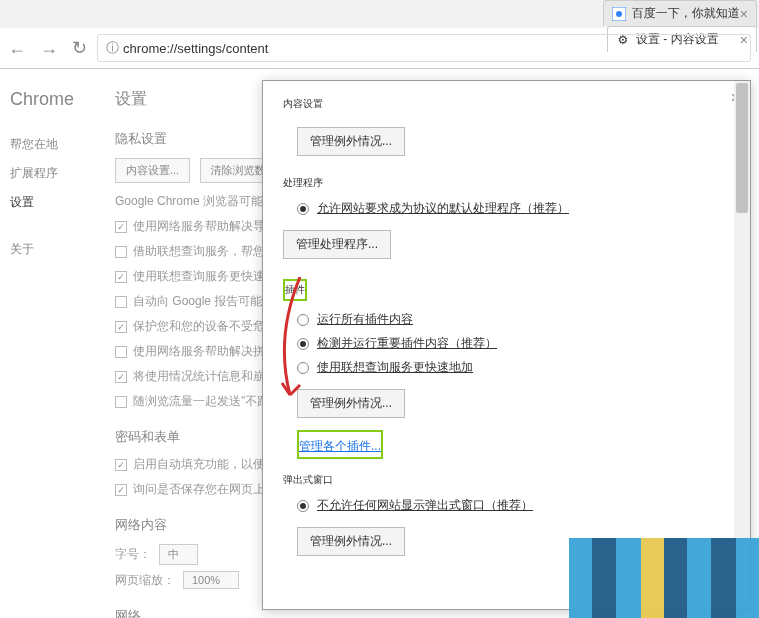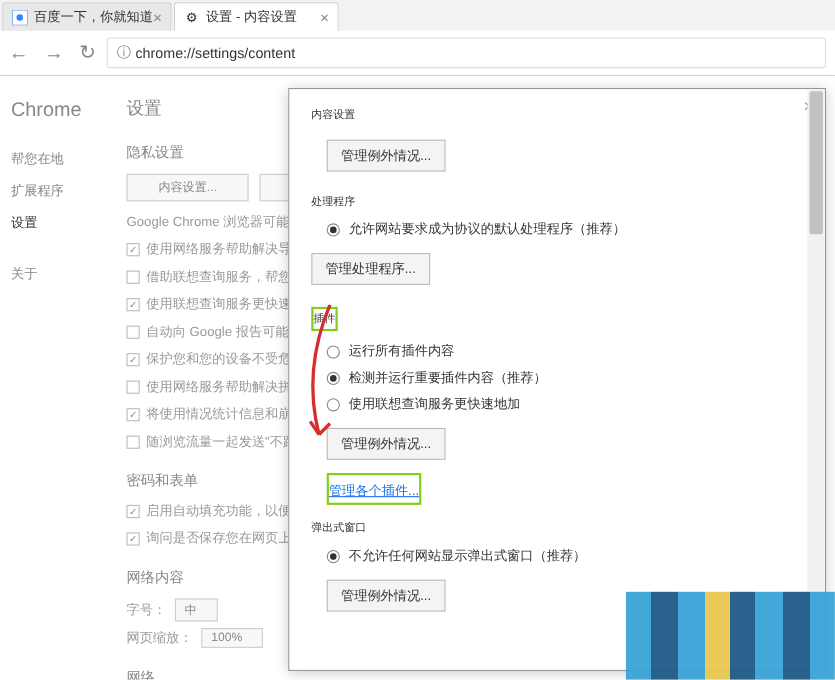--- a/index.html
+++ b/index.html
@@ -1,45 +1,45 @@
 <!DOCTYPE html>
 <html><head>
 <meta charset="utf-8">
 <style>
 * { margin: 0; padding: 0; box-sizing: border-box; font-family: Arial, "Microsoft YaHei", sans-serif; }
 body { width: 759px; height: 618px; background: #fff; overflow: hidden; position: relative; }
 .browser-chrome { border-bottom: 1px solid #ccc; }
-.tab-bar { display: flex; background: #f2f2f2; height: 28px; align-items: flex-end; padding-left: 2px; }
+.tab-bar { display: flex; background: #f2f2f2; height: 28px; align-items: flex-end; padding-left: 2px; flex-direction: column; }
 .tab { display: flex; align-items: center; padding: 4px 8px; background: #fff; border: 1px solid #ccc; border-bottom: none; margin-right: 2px; font-size: 12px; color: #333; border-radius: 3px 3px 0 0; min-width: 150px; }
 .tab.inactive { background: #e8e8e8; }
 .tab-favicon { width: 14px; height: 14px; margin-right: 6px; display: inline-flex; align-items: center; justify-content: center; }
 .tab-close { margin-left: auto; color: #888; font-size: 14px; }
 .addr-bar { display: flex; align-items: center; padding: 6px 8px; background: #fff; gap: 10px; }
 .nav-btns { display: flex; gap: 14px; align-items: center; color: #888; }
 .nav-arrow { font-size: 18px; }
 .url-box { flex: 1; display: flex; align-items: center; border: 1px solid #ddd; border-radius: 3px; padding: 4px 8px; font-size: 13px; color: #333; }
 .url-prefix { color: #888; margin-right: 4px; }
 .main-area { display: flex; height: calc(100% - 56px); position: relative; }
 .left-nav { width: 105px; padding: 20px 10px; color: #888; font-size: 13px; }
 .left-nav .brand { font-size: 18px; color: #888; margin-bottom: 20px; }
 .left-nav .nav-item { padding: 6px 0; font-size: 12px; }
 .left-nav .nav-item.active { color: #333; }
 .settings-body { flex: 1; padding: 20px 10px; color: #999; font-size: 12px; }
 .settings-body h2 { font-size: 16px; color: #888; font-weight: normal; margin-bottom: 20px; }
 .settings-body h3 { font-size: 13px; color: #888; font-weight: normal; margin: 18px 0 10px; }
-.settings-body .btn { display: inline-block; border: 1px solid #ccc; padding: 4px 28px; font-size: 11px; color: #888; margin-right: 6px; background: #f8f8f8; }
+.settings-body .btn { display: inline-block; border: 1px solid #ccc; padding: 4px 10px; font-size: 11px; color: #888; margin-right: 6px; background: #f8f8f8; }
 .settings-body .chk { display: flex; align-items: center; margin: 8px 0; gap: 6px; }
 .chkbox { width: 12px; height: 12px; border: 1px solid #bbb; display: inline-flex; align-items: center; justify-content: center; font-size: 9px; color: #888; }
 .searchbox { position: absolute; right: 20px; top: 85px; border: 1px solid #ddd; padding: 3px 10px; font-size: 11px; color: #aaa; background: #fff; }
 .modal { position: absolute; left: 262px; top: 80px; right: 8px; bottom: 8px; background: #fff; border: 1px solid #999; box-shadow: 0 2px 12px rgba(0,0,0,0.2); padding: 16px 20px; overflow: hidden; }
 .modal .close-x { position: absolute; right: 10px; top: 8px; color: #888; font-size: 16px; cursor: pointer; }
 .modal h4 { font-size: 10px; font-weight: normal; color: #333; margin-bottom: 10px; margin-top: 14px; }
 .modal h4:first-of-type { margin-top: 0; }
 .modal .mbtn { display: inline-block; border: 1px solid #bbb; background: #f4f4f4; padding: 5px 12px; font-size: 12px; color: #333; margin: 6px 0; }
-.modal .radio-row { display: flex; align-items: center; gap: 8px; margin: 7px 0 7px 14px; font-size: 12px; color: #333; }
+.modal .radio-row { display: flex; align-items: center; gap: 8px; margin: 7px 0 7px 14px; font-size: 12px; color: #333; text-decoration: underline; }
 .radio { width: 12px; height: 12px; border: 1px solid #888; border-radius: 50%; display: inline-flex; align-items: center; justify-content: center; }
 .radio.checked::after { content: ""; width: 6px; height: 6px; background: #333; border-radius: 50%; }
 .modal .link { color: #1a73e8; font-size: 12px; text-decoration: underline; display: inline-block; margin-top: 4px; }
 .hl-red { border: 2px solid #84cc16; padding: 2px 0; display: inline-block; }
 .red-arrow { position: absolute; left: 7px; top: 196px; pointer-events: none; }
 .scrollbar { position: absolute; right: 0; top: 0; bottom: 0; width: 16px; background: #f1f1f1; }
 .scrollbar-thumb { position: absolute; left: 2px; right: 2px; top: 2px; height: 130px; background: #c1c1c1; border-radius: 2px; }
 .watermark { position: absolute; right: 0; bottom: 0; width: 190px; height: 80px; background: linear-gradient(90deg,#3aa3d8 0 12%,#1e5a86 12% 25%,#3aa3d8 25% 38%,#e8c850 38% 50%,#1e5a86 50% 62%,#3aa3d8 62% 75%,#1e5a86 75% 88%,#3aa3d8 88% 100%); opacity: 0.95; }
 .field-row { display:flex; align-items:center; gap:8px; margin:6px 0; }
 .sel { border:1px solid #ccc; padding:2px 18px 2px 8px; font-size:11px; color:#888; background:#f8f8f8; }

